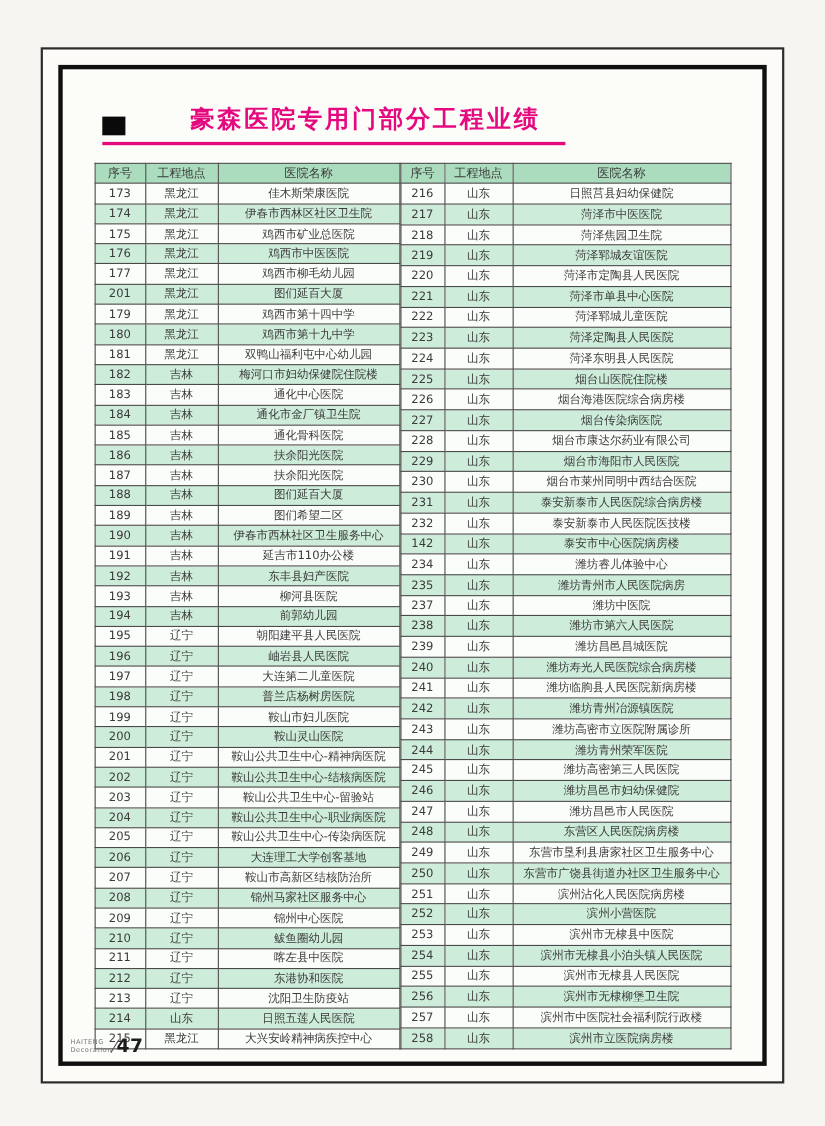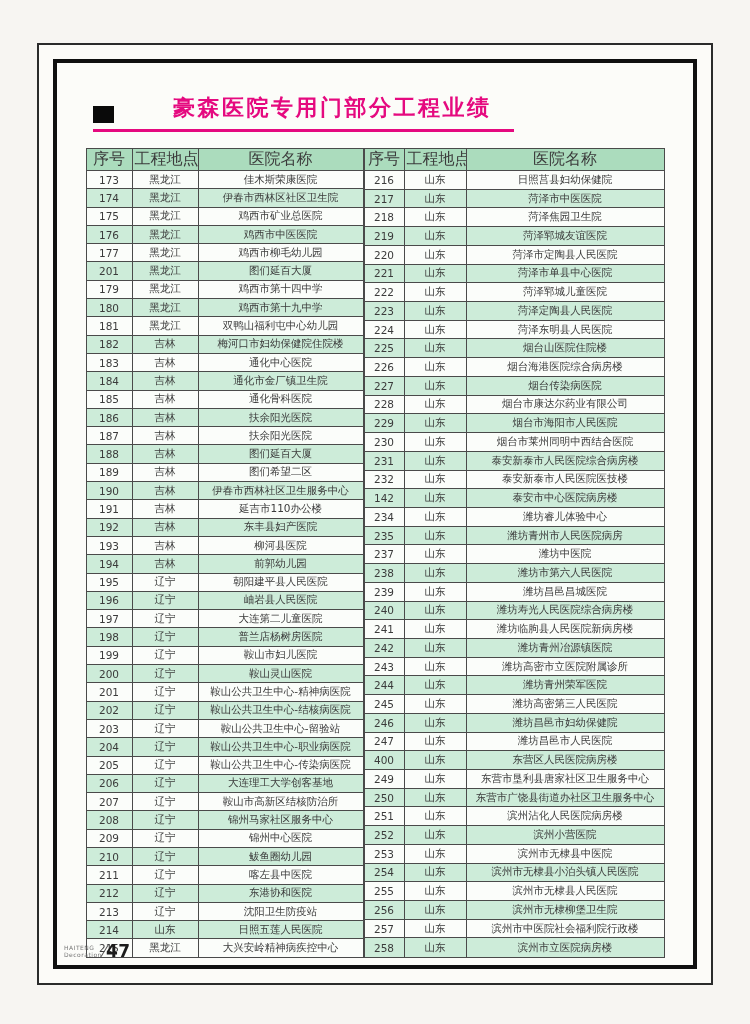--- a/index.html
+++ b/index.html
@@ -25,21 +25,21 @@
     color:var(--title-color,#e5097f); font-size:22px; font-weight:bold; letter-spacing:2.5px;
     white-space:nowrap;
   }
   .tables { display:flex; justify-content:center; margin-top:16px; }
   table { border-collapse:collapse; table-layout:fixed; }
   th, td {
     border:1px solid #4a4a4a; height:18.3px; font-size:10.5px;
     text-align:center; vertical-align:middle; padding:0 2px;
     white-space:nowrap; overflow:hidden; color:#3b3b3b;
   }
-  thead th { background:var(--header-bg,#abdcbd); font-weight:normal; font-size:16px; }
+  thead th { background:var(--header-bg,#abdcbd); font-weight:normal; font-size:11px; }
   tbody tr:nth-child(odd)  td { background:#fbfdfa; }
   tbody tr:nth-child(even) td { background:var(--stripe-bg,#cdecd9); }
   .t-left  { width:277px; }
   .t-right { width:300px; }
   .t-left  col.c-no { width:46px; }  .t-left  col.c-loc { width:66px; }  .t-left  col.c-name { width:165px; }
   .t-right col.c-no { width:40px; } .t-right col.c-loc { width:62px; }  .t-right col.c-name { width:198px; }
   .footer {
     position:absolute; left:7px; bottom:4px; display:flex; align-items:center;
   }
   .brand { font-size:6px; color:#777; line-height:7px; letter-spacing:0.5px; }
@@ -453,21 +453,21 @@
               <td>246</td>
               <td>山东</td>
               <td>潍坊昌邑市妇幼保健院</td>
             </tr>
             <tr>
               <td>247</td>
               <td>山东</td>
               <td>潍坊昌邑市人民医院</td>
             </tr>
             <tr>
-              <td>400</td>
+              <td>248</td>
               <td>山东</td>
               <td>东营区人民医院病房楼</td>
             </tr>
             <tr>
               <td>249</td>
               <td>山东</td>
               <td>东营市垦利县唐家社区卫生服务中心</td>
             </tr>
             <tr>
               <td>250</td>

